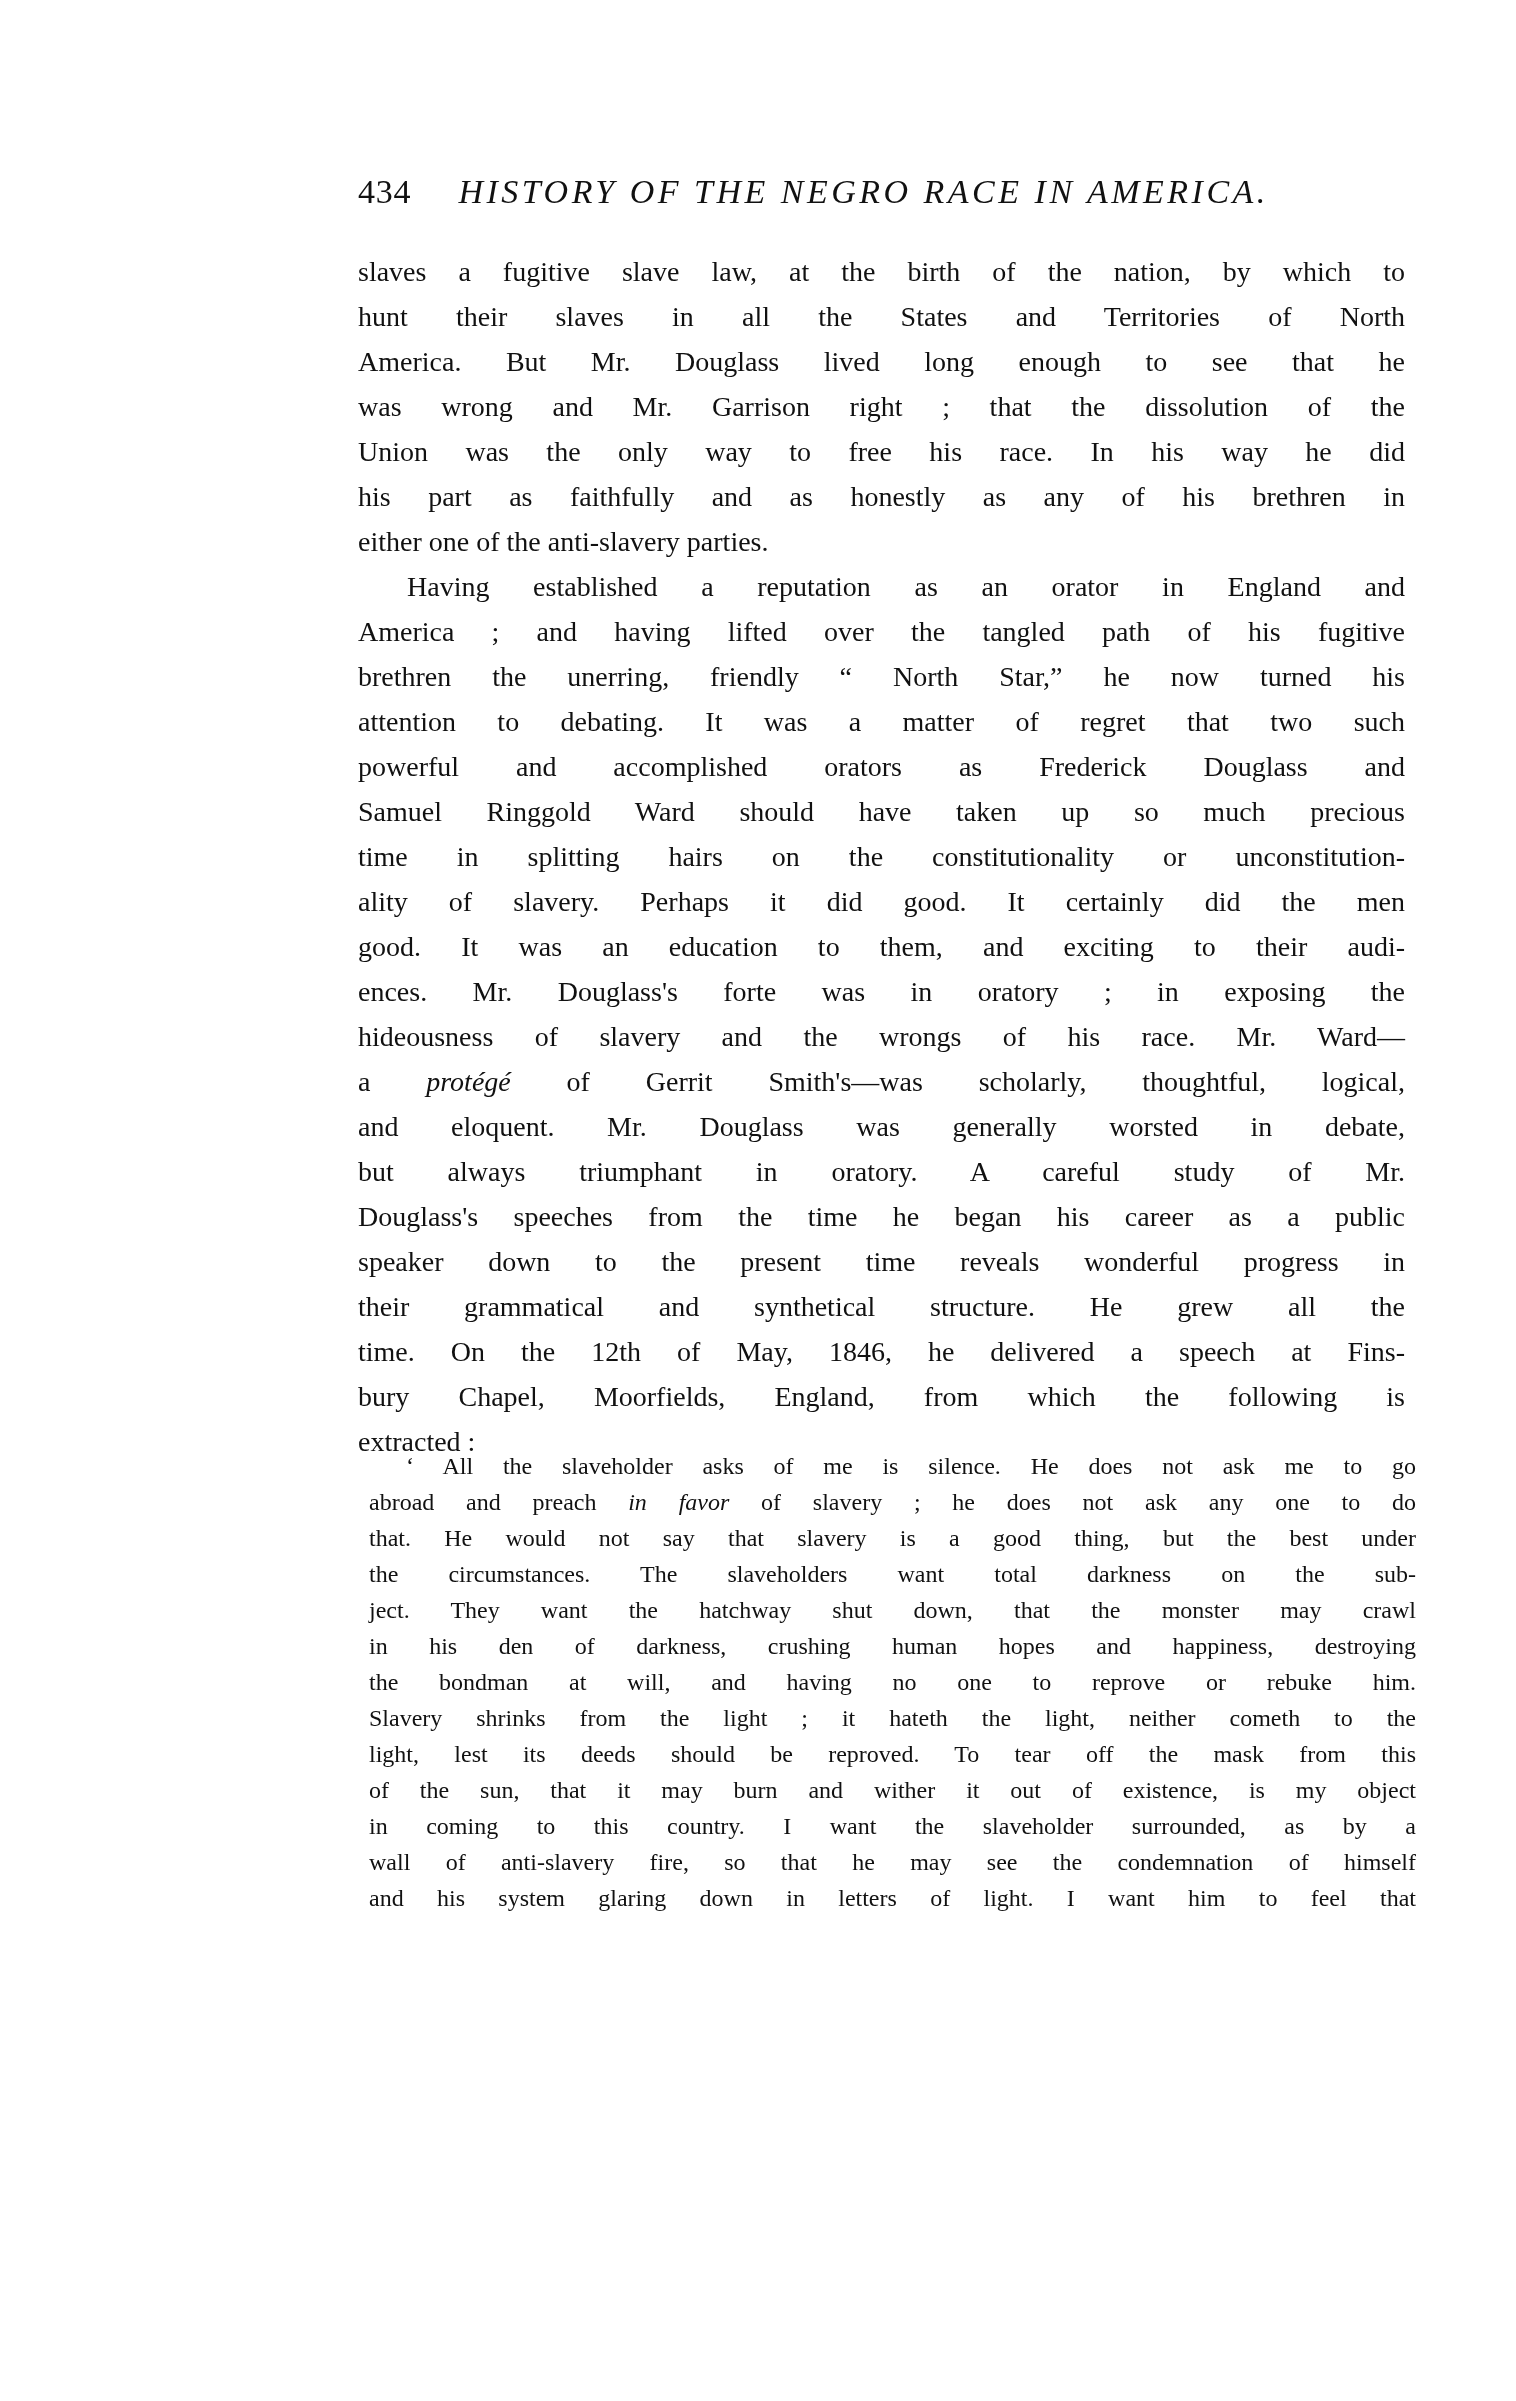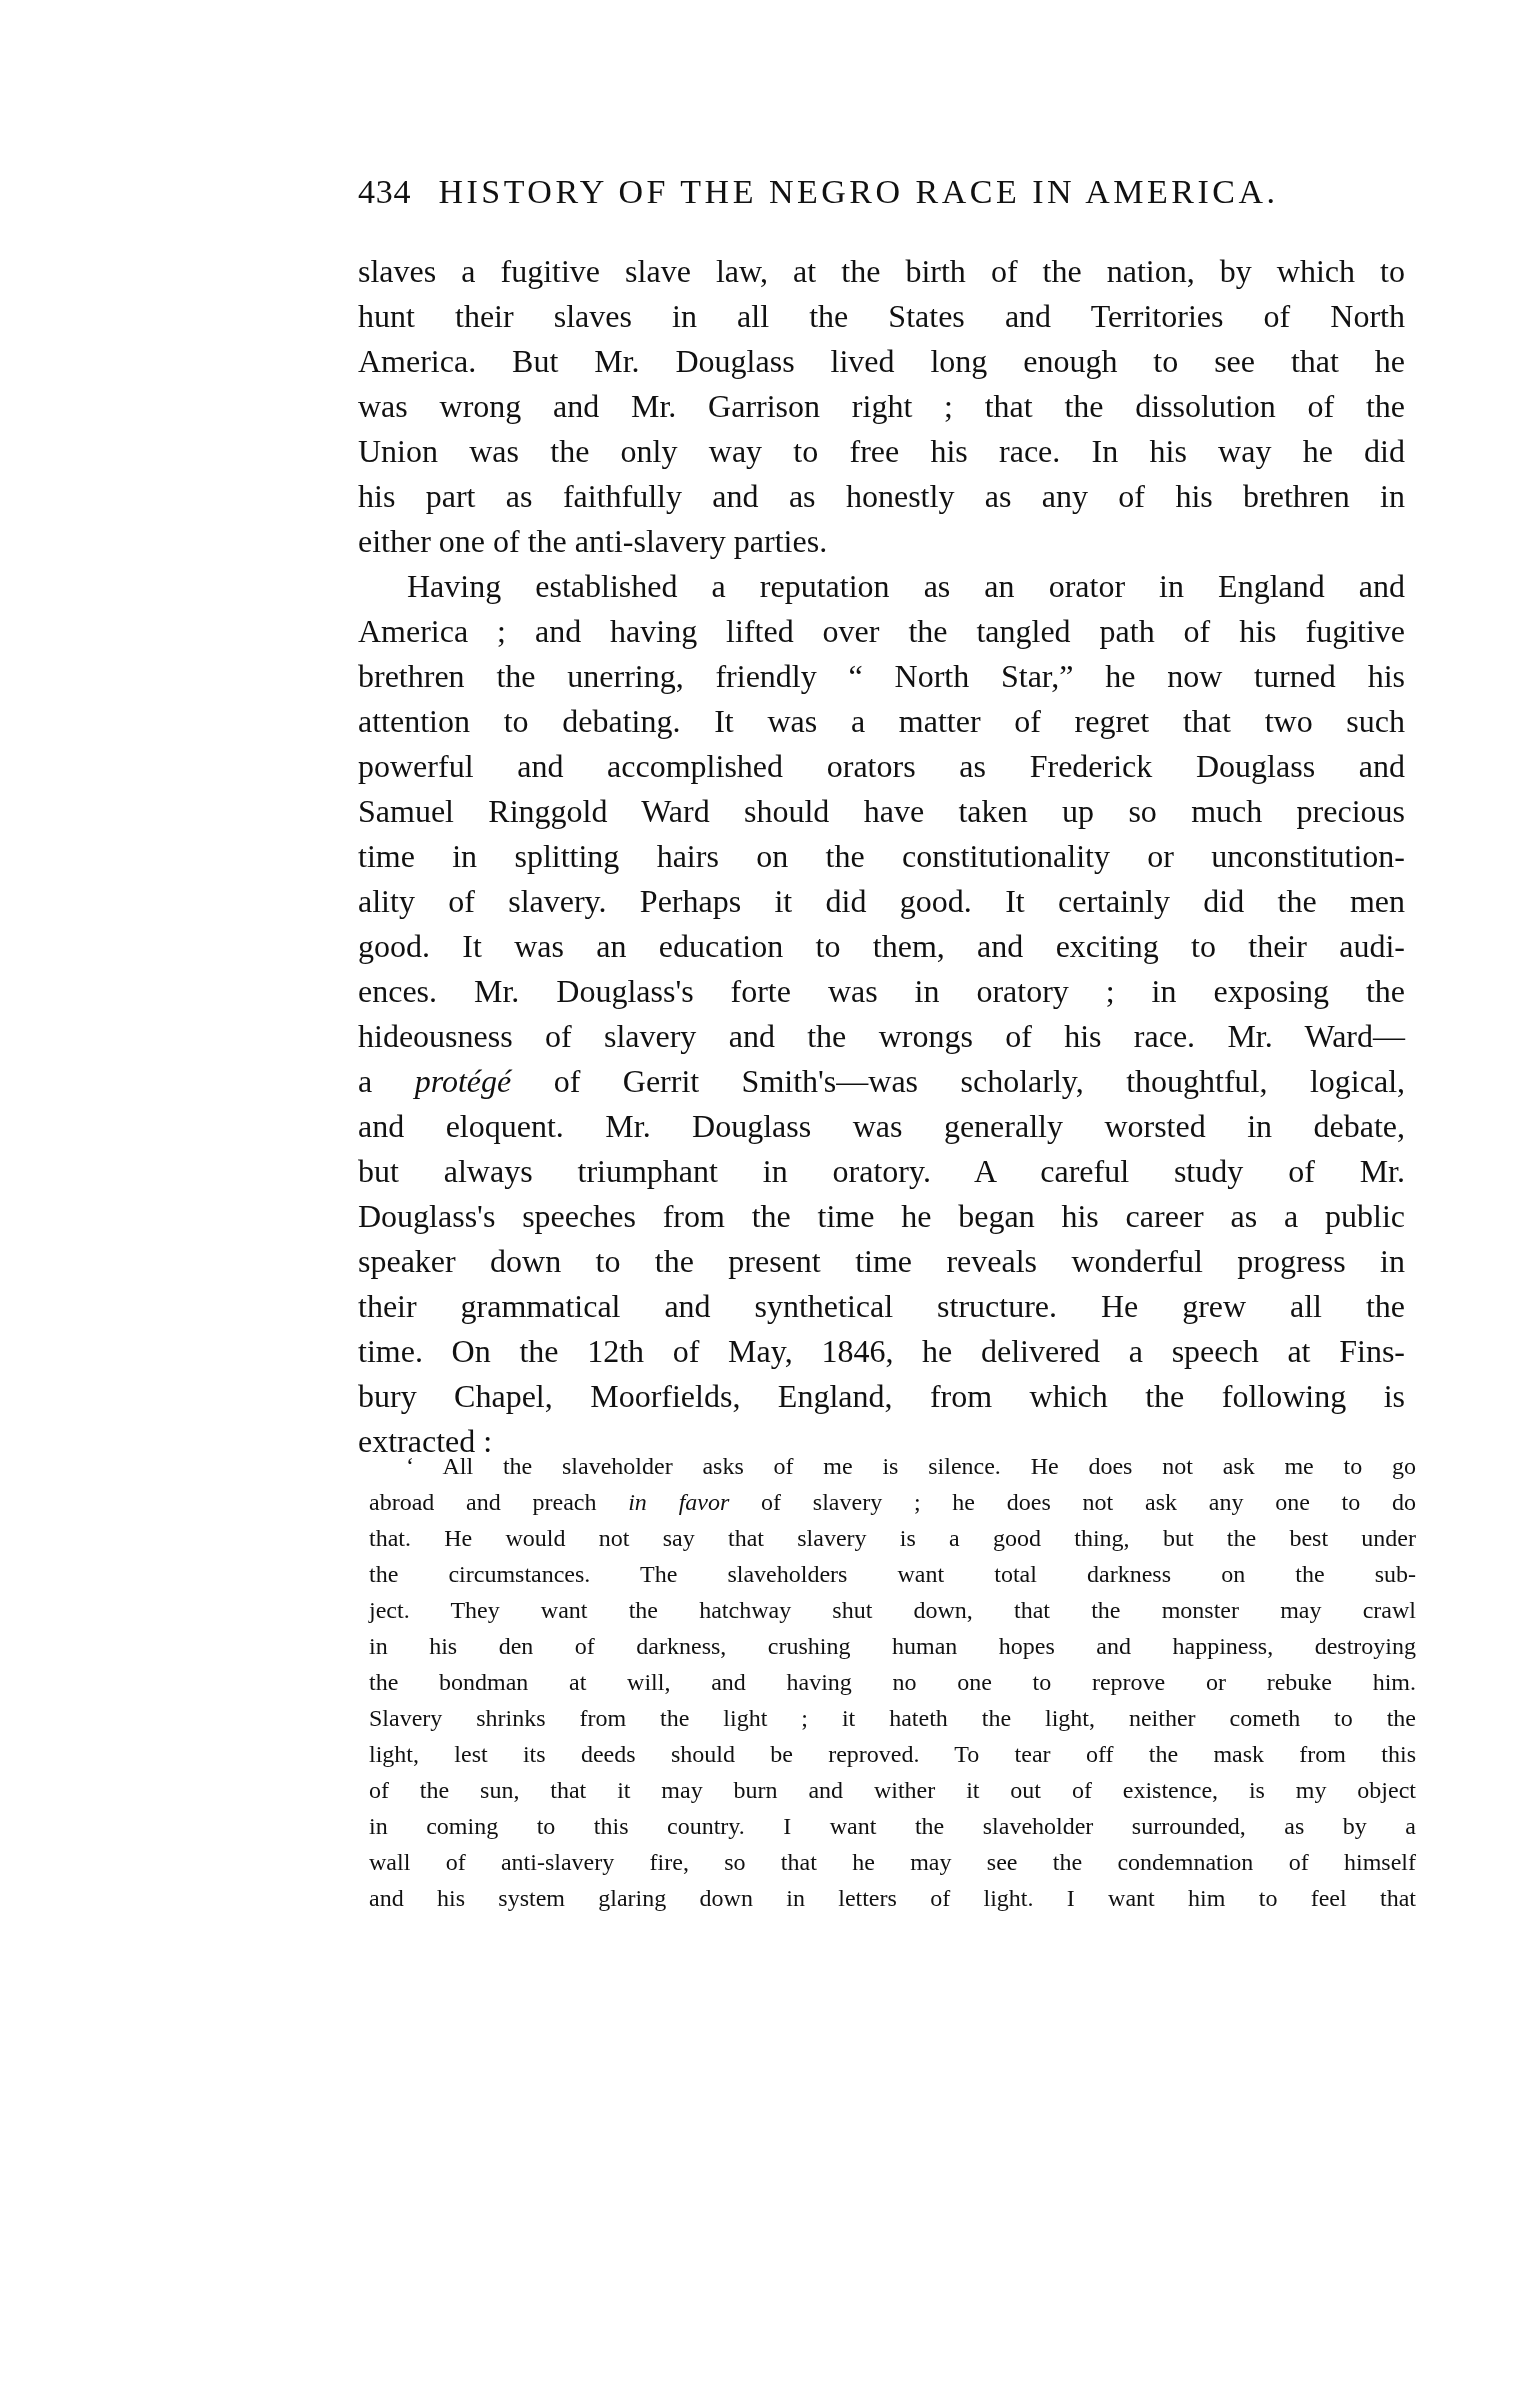--- a/index.html
+++ b/index.html
@@ -3,24 +3,24 @@
 <meta charset="utf-8">
 <style>
   html, body { margin: 0; padding: 0; background: #ffffff; }
   body { width: 1517px; height: 2401px; position: relative; overflow: hidden;
          font-family: "Liberation Serif", "DejaVu Serif", serif; color: #111111; }
   .page { position: absolute; left: 0; top: 0; width: 1517px; height: 2401px; background: #ffffff; }
 
   .running-head { position: absolute; left: 358px; top: 166px; width: 1049px; height: 51px;
                   white-space: nowrap; font-size: 34px; line-height: 51px; }
   .running-head .pgnum { font-style: normal; margin-right: 18.5px; letter-spacing: 0.8px; text-align: right; }
-  .running-head .title { letter-spacing: 3.5px; }
+  .running-head .title { font-style: italic; letter-spacing: 3.5px; margin-left: 20px; }
 
   .body-block { position: absolute; left: 358px; top: 249px; width: 1047px; }
-  .line { display: block; height: 45px; line-height: 45px; font-size: 32px;
+  .line { display: block; height: 45px; line-height: 45px; font-size: 28px;
           white-space: nowrap; text-align: justify; text-align-last: justify; }
   .line.last { text-align-last: left; }
   .line.indent { padding-left: 49px; }
 
   .extract-block { position: absolute; left: 369px; top: 1448px; width: 1047px; }
   .xline { display: block; height: 36px; line-height: 36px; font-size: 24px;
            white-space: nowrap; text-align: justify; text-align-last: justify; }
   .xline.indent { padding-left: 37px; }
   em { font-style: italic; }
 </style>

